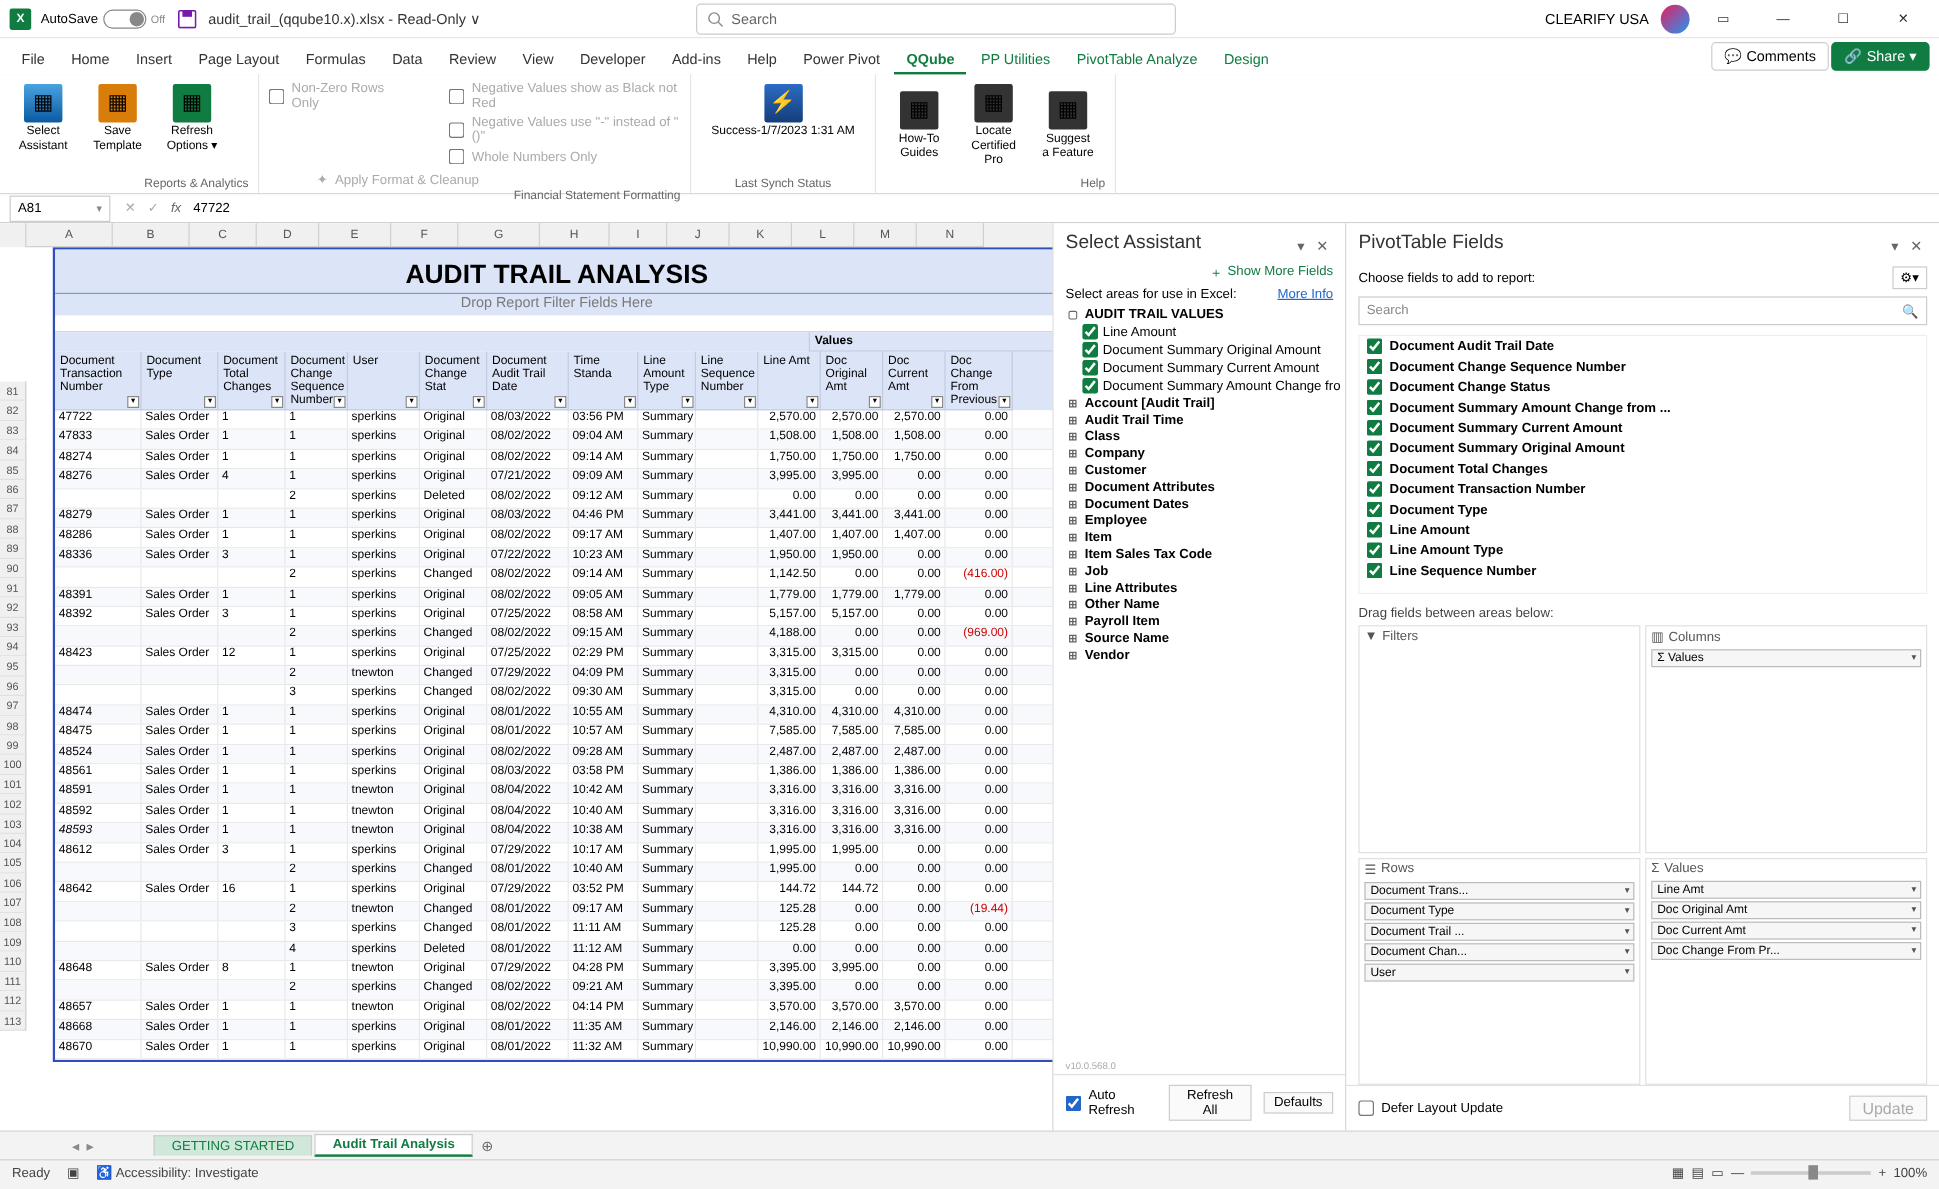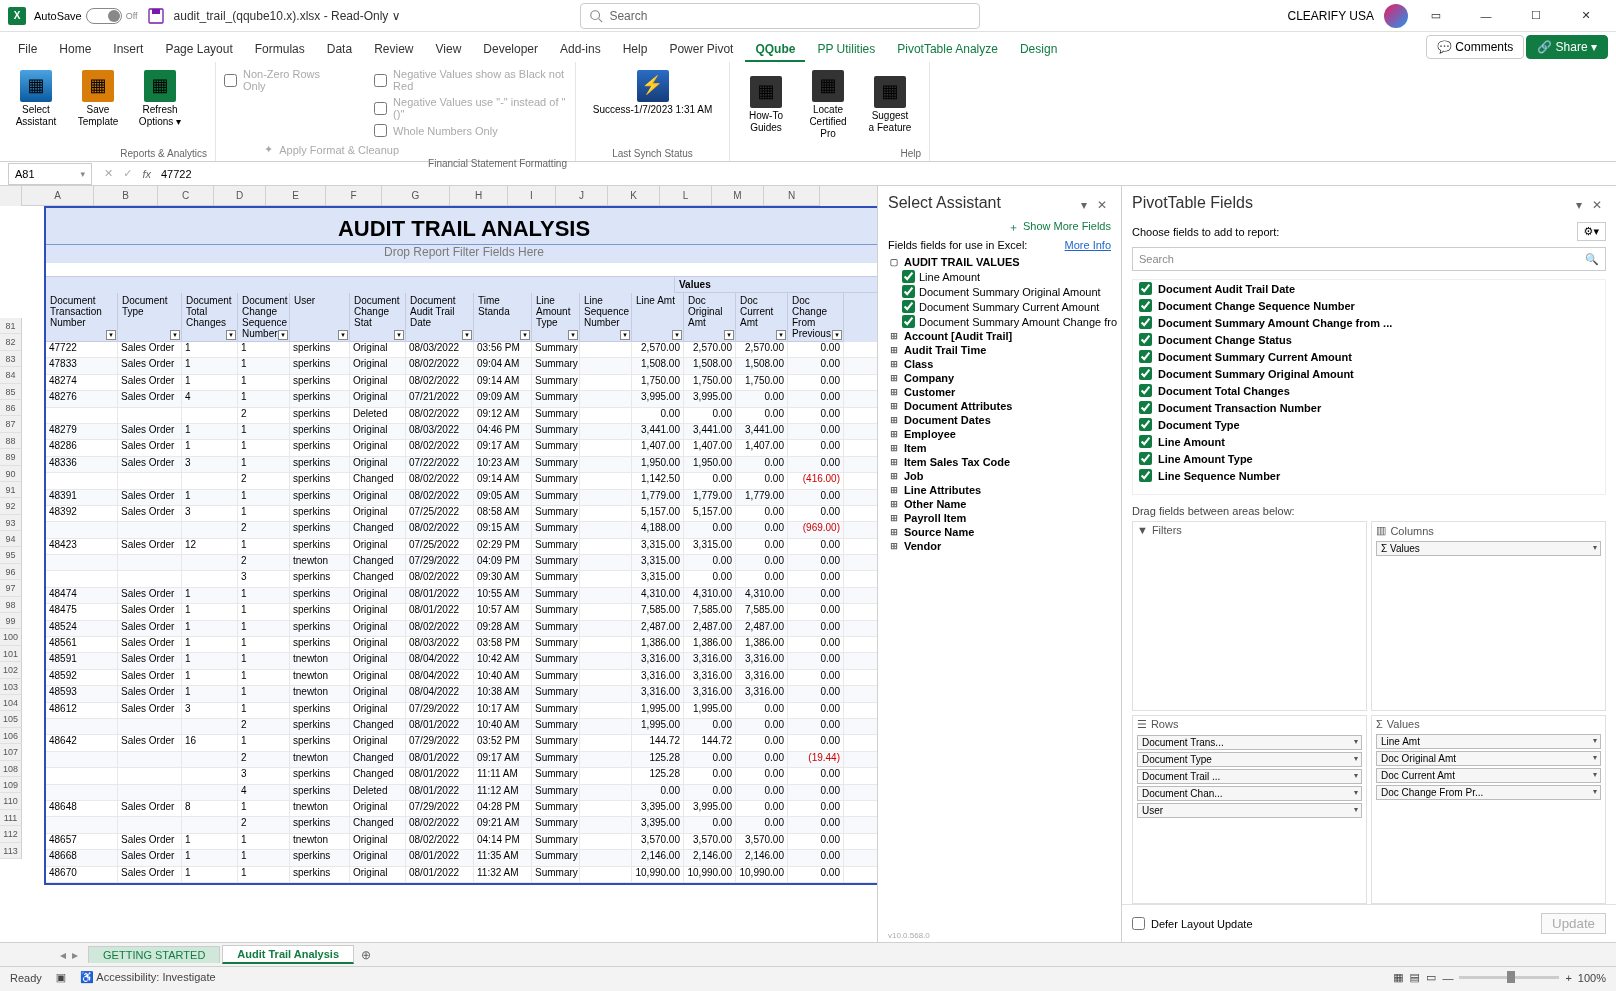--- a/index.html
+++ b/index.html
@@ -103,21 +103,21 @@
 .areabox .aitems { flex:1; overflow:hidden; }
 .areabox .ai { border:1px solid #bbb; background:#f6f6f6; margin:2px 4px; padding:1px 18px 1px 4px; font-size:10px; position:relative; white-space:nowrap; overflow:hidden; text-overflow:ellipsis; }
 .areabox .ai::after{ content:"▾"; position:absolute; right:3px; top:1px; font-size:8px; color:#555; }
 .pfbot { display:flex; align-items:center; padding:8px 10px; border-top:1px solid #e0e0e0; font-size:11px; gap:6px; }
 .pfbot .btn { margin-left:auto; padding:2px 10px; border:1px solid #ccc; color:#aaa; background:#fafafa; }
 
 
 .sheetbar { height:24px; background:#f3f3f3; display:flex; align-items:center; border-top:1px solid #d0d0d0; padding-left:60px; gap:2px; }
 .sheetbar .stab { padding:2px 14px; font-size:11px; border:1px solid #ccc; border-bottom:none; }
 .sheetbar .stab.active { background:#fff; color:#107c41; font-weight:600; border-bottom:2px solid #107c41; }
-.sheetbar .stab.dim { background:#d0e8da; color:#107c41; }
+.sheetbar .stab.dim { background:#d0e8da; color:#107c41;margin-left:40px; }
 .sheetbar .plus{ width:20px; text-align:center; color:#666; }
 
 
 .statusbar { height:22px; background:#f3f3f3; border-top:1px solid #d0d0d0; display:flex; align-items:center; padding:0 10px; font-size:11px; color:#444; gap:14px; }
 .statusbar .zoom { margin-left:auto; display:flex; align-items:center; gap:6px; }
 .statusbar .slider { width:100px; height:3px; background:#ccc; position:relative; }
 .statusbar .slider::after { content:""; width:8px; height:12px; background:#888; position:absolute; left:48px; top:-5px; }
 
 
 svg { display:block; }
@@ -678,21 +678,21 @@
                 <div class="c" style="width: 68px;">08/04/2022</div>
                 <div class="c" style="width: 58px;">10:40 AM</div>
                 <div class="c" style="width: 48px;">Summary</div>
                 <div class="c" style="width: 52px;"></div>
                 <div class="c num" style="width: 52px;">3,316.00</div>
                 <div class="c num" style="width: 52px;">3,316.00</div>
                 <div class="c num" style="width: 52px;">3,316.00</div>
                 <div class="c num" style="width: 56px;">0.00</div>
               </div>
               <div class="gr">
-                <div class="c" style="width: 72px;">48593</div>
+                <div class="c" style="width: 72px; font-style: italic;">48593</div>
                 <div class="c" style="width: 64px;">Sales Order</div>
                 <div class="c" style="width: 56px;">1</div>
                 <div class="c" style="width: 52px;">1</div>
                 <div class="c" style="width: 60px;">tnewton</div>
                 <div class="c" style="width: 56px;">Original</div>
                 <div class="c" style="width: 68px;">08/04/2022</div>
                 <div class="c" style="width: 58px;">10:38 AM</div>
                 <div class="c" style="width: 48px;">Summary</div>
                 <div class="c" style="width: 52px;"></div>
                 <div class="c num" style="width: 52px;">3,316.00</div>
@@ -889,21 +889,21 @@
       <span class="ctrl">▾</span>
       <span class="ctrl">✕</span>
     </div>
     <div class="sa-top">
         <a>
           <span style="color:#107c41">＋</span>
           <span>Show More Fields</span>
         </a>
       </div>
     <div class="sa-sub">
-        <span>Fields fields for use in Excel:</span>
+        <span>Select areas for use in Excel:</span>
         <a>More Info</a>
       </div>
     <div class="tree" id="satree">
         <div class="tn lvl1">
           <span class="exp">▢</span>
           <span>AUDIT TRAIL VALUES</span>
         </div>
         <div class="tn lvl2 chk">
           <input type="checkbox" checked="" style=""> 
           <span>Line Amount</span>
@@ -979,20 +979,26 @@
         <div class="tn lvl1">
           <span class="exp">⊞</span>
           <span>Source Name</span>
         </div>
         <div class="tn lvl1">
           <span class="exp">⊞</span>
           <span>Vendor</span>
         </div>
       </div>
     <div class="version">v10.0.568.0</div>
+    <div class="sa-bot">
+      <input type="checkbox" checked="" style="accent-color: rgb(34, 102, 204);">
+      <span>Auto Refresh</span>
+      <button class="btn">Refresh All</button>
+      <button class="btn" style="margin-left:4px">Defaults</button>
+    </div>
   </div>
 
   <div class="ptfields">
     <div class="pane-hdr">
       <span>PivotTable Fields</span>
       <span class="spacer"></span>
       <span class="ctrl">▾</span>
       <span class="ctrl">✕</span>
     </div>
     <div style="display:flex;align-items:center;padding:2px 10px;font-size:11px">
@@ -1007,25 +1013,25 @@
         <div class="pfi">
           <input type="checkbox" checked="" style="">
           <span>Document Audit Trail Date</span>
         </div>
         <div class="pfi">
           <input type="checkbox" checked="" style="">
           <span>Document Change Sequence Number</span>
         </div>
         <div class="pfi">
           <input type="checkbox" checked="" style="">
-          <span>Document Summary Amount Change from ...</span>
+          <span>Document Change Status</span>
         </div>
         <div class="pfi">
           <input type="checkbox" checked="" style="">
-          <span>Document Change Status</span>
+          <span>Document Summary Amount Change from ...</span>
         </div>
         <div class="pfi">
           <input type="checkbox" checked="" style="">
           <span>Document Summary Current Amount</span>
         </div>
         <div class="pfi">
           <input type="checkbox" checked="" style="">
           <span>Document Summary Original Amount</span>
         </div>
         <div class="pfi">

